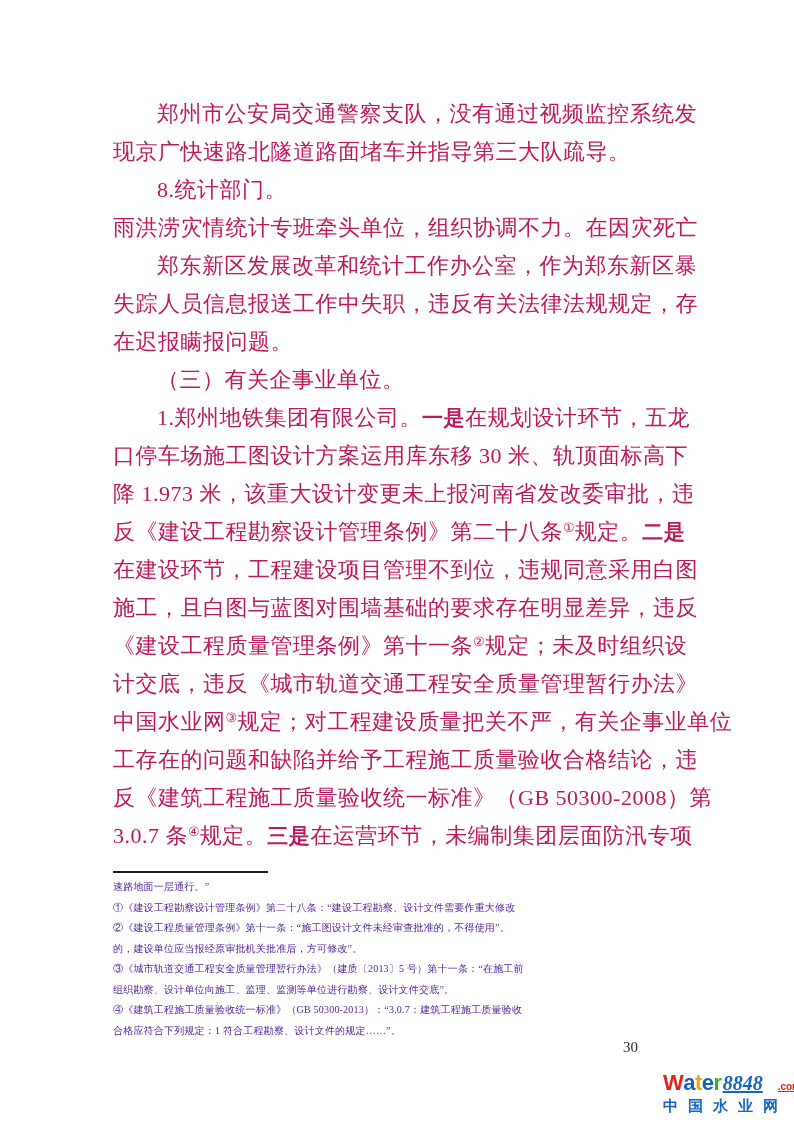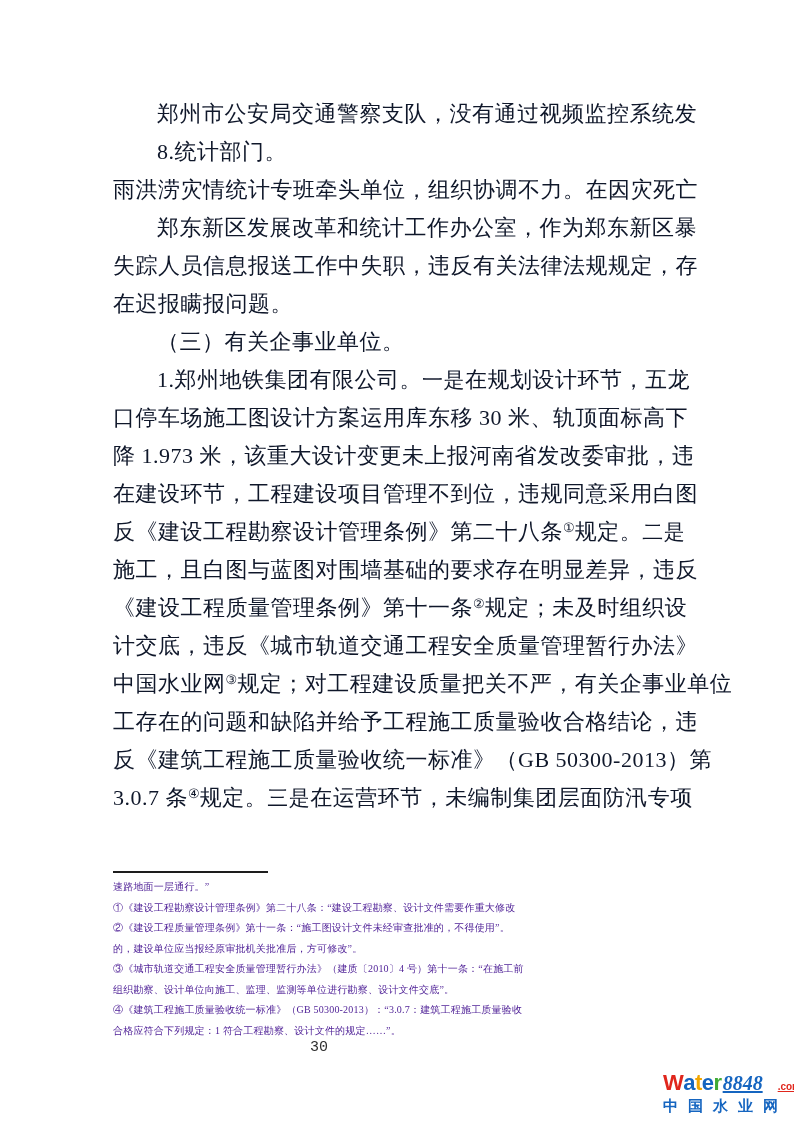--- a/index.html
+++ b/index.html
@@ -7,43 +7,43 @@
   .page {
     position:relative;
     width:794px; height:1123px;
     background:#ffffff;
     overflow:hidden;
     font-family:"Liberation Serif","DejaVu Serif",serif;
   }
   .content { position:absolute; left:113px; top:95px; width:574px; }
   .bline {
     height:38px; line-height:38px;
-    font-size:22px; color:#0f172a;
+    font-size:22px; color:#be185d;
     letter-spacing:0.5px;
     white-space:nowrap;
   }
   .ind { padding-left:44px; }
   .hd { font-weight:normal; }
-  .b { font-weight:normal; font-family:"Liberation Sans","DejaVu Sans",sans-serif; font-size:21px; }
+  .b { font-weight:bold; font-family:"Liberation Sans","DejaVu Sans",sans-serif; font-size:21px; }
   sup.fn { font-size:13px; vertical-align:7px; letter-spacing:0; line-height:0; }
   .sep {
     position:absolute; left:113px; top:871px;
     width:155px; height:0;
     border-top:2px solid #1d1d1d;
   }
   .footnotes { position:absolute; left:113px; top:877px; width:585px; }
   .fline {
     font-size:10px; line-height:20.5px;
     color:#4c1d95; letter-spacing:0.2px;
     white-space:nowrap;
   }
   .pagenum {
     position:absolute; left:0; top:1039px; width:638px;
-    text-align:center;
-    font-size:15px; color:#2e2e2e;font-family:Liberation Mono, monospace;
+    text-align:right;
+    font-size:15px; color:#2e2e2e;
   }
   .logo {
     position:absolute; left:663px; top:1072px; width:127px;
     font-family:"Liberation Sans","DejaVu Sans",sans-serif;
     line-height:1;
   }
   .logo-top { display:flex; align-items:baseline; white-space:nowrap; }
   .logo-letter { font-weight:bold; font-size:22px; letter-spacing:-0.5px; }
   .logo-num {
     font-size:20px; font-weight:bold; font-style:italic;
@@ -59,48 +59,49 @@
     white-space:nowrap;
   }
 </style>
 </head>
 <body>
 
 <div class="page">
 
   <div class="content">
     <div class="bline ind"><span>郑州市公安局交通警察支队，没有通过视频监控系统发</span></div>
+    <div class="bline"><span>现京广快速路北隧道路面堵车并指导第三大队疏导。</span></div>
     <div class="bline ind"><span>8.统计部门。</span></div>
     <div class="bline"><span>雨洪涝灾情统计专班牵头单位，组织协调不力。在因灾死亡</span></div>
     <div class="bline ind"><span>郑东新区发展改革和统计工作办公室，作为郑东新区暴</span></div>
     <div class="bline"><span>失踪人员信息报送工作中失职，违反有关法律法规规定，存</span></div>
     <div class="bline"><span>在迟报瞒报问题。</span></div>
     <div class="bline ind hd"><span>（三）有关企事业单位。</span></div>
     <div class="bline ind"><span>1.郑州地铁集团有限公司。</span><span class="b">一是</span><span>在规划设计环节，五龙</span></div>
     <div class="bline"><span>口停车场施工图设计方案运用库东移 30 米、轨顶面标高下</span></div>
     <div class="bline"><span>降 1.973 米，该重大设计变更未上报河南省发改委审批，违</span></div>
+    <div class="bline"><span>反《建设工程勘察设计管理条例》第二十八条</span><sup class="fn">①</sup><span>规定。</span><span class="b">二是</span></div>
     <div class="bline"><span>在建设环节，工程建设项目管理不到位，违规同意采用白图</span></div>
-    <div class="bline"><span>反《建设工程勘察设计管理条例》第二十八条</span><sup class="fn">①</sup><span>规定。</span><span class="b">二是</span></div>
     <div class="bline"><span>施工，且白图与蓝图对围墙基础的要求存在明显差异，违反</span></div>
     <div class="bline"><span>《建设工程质量管理条例》第十一条</span><sup class="fn">②</sup><span>规定；未及时组织设</span></div>
     <div class="bline"><span>计交底，违反《城市轨道交通工程安全质量管理暂行办法》</span></div>
     <div class="bline"><span>中国水业网</span><sup class="fn">③</sup><span>规定；对工程建设质量把关不严，有关企事业单位</span></div>
     <div class="bline"><span>工存在的问题和缺陷并给予工程施工质量验收合格结论，违</span></div>
-    <div class="bline"><span>反《建筑工程施工质量验收统一标准》（GB 50300-2013）第</span></div>
+    <div class="bline"><span>反《建筑工程施工质量验收统一标准》（GB 50300-2008）第</span></div>
     <div class="bline"><span>3.0.7 条</span><sup class="fn">④</sup><span>规定。</span><span class="b">三是</span><span>在运营环节，未编制集团层面防汛专项</span></div>
   </div>
 
   <div class="sep"></div>
 
   <div class="footnotes">
     <div class="fline">速路地面一层通行。”</div>
     <div class="fline">①《建设工程勘察设计管理条例》第二十八条：“建设工程勘察、设计文件需要作重大修改</div>
     <div class="fline">②《建设工程质量管理条例》第十一条：“施工图设计文件未经审查批准的，不得使用”。</div>
     <div class="fline">的，建设单位应当报经原审批机关批准后，方可修改”。</div>
-    <div class="fline">③《城市轨道交通工程安全质量管理暂行办法》（建质〔2010〕4 号）第十一条：“在施工前</div>
+    <div class="fline">③《城市轨道交通工程安全质量管理暂行办法》（建质〔2013〕5 号）第十一条：“在施工前</div>
     <div class="fline">组织勘察、设计单位向施工、监理、监测等单位进行勘察、设计文件交底”。</div>
     <div class="fline">④《建筑工程施工质量验收统一标准》（GB 50300-2013）：“3.0.7：建筑工程施工质量验收</div>
     <div class="fline">合格应符合下列规定：1 符合工程勘察、设计文件的规定……”。</div>
   </div>
 
   <div class="pagenum">30</div>
 
   <div class="logo">
     <div class="logo-top">
       <span class="logo-letter" style="color: rgb(224, 38, 28);">W</span>

